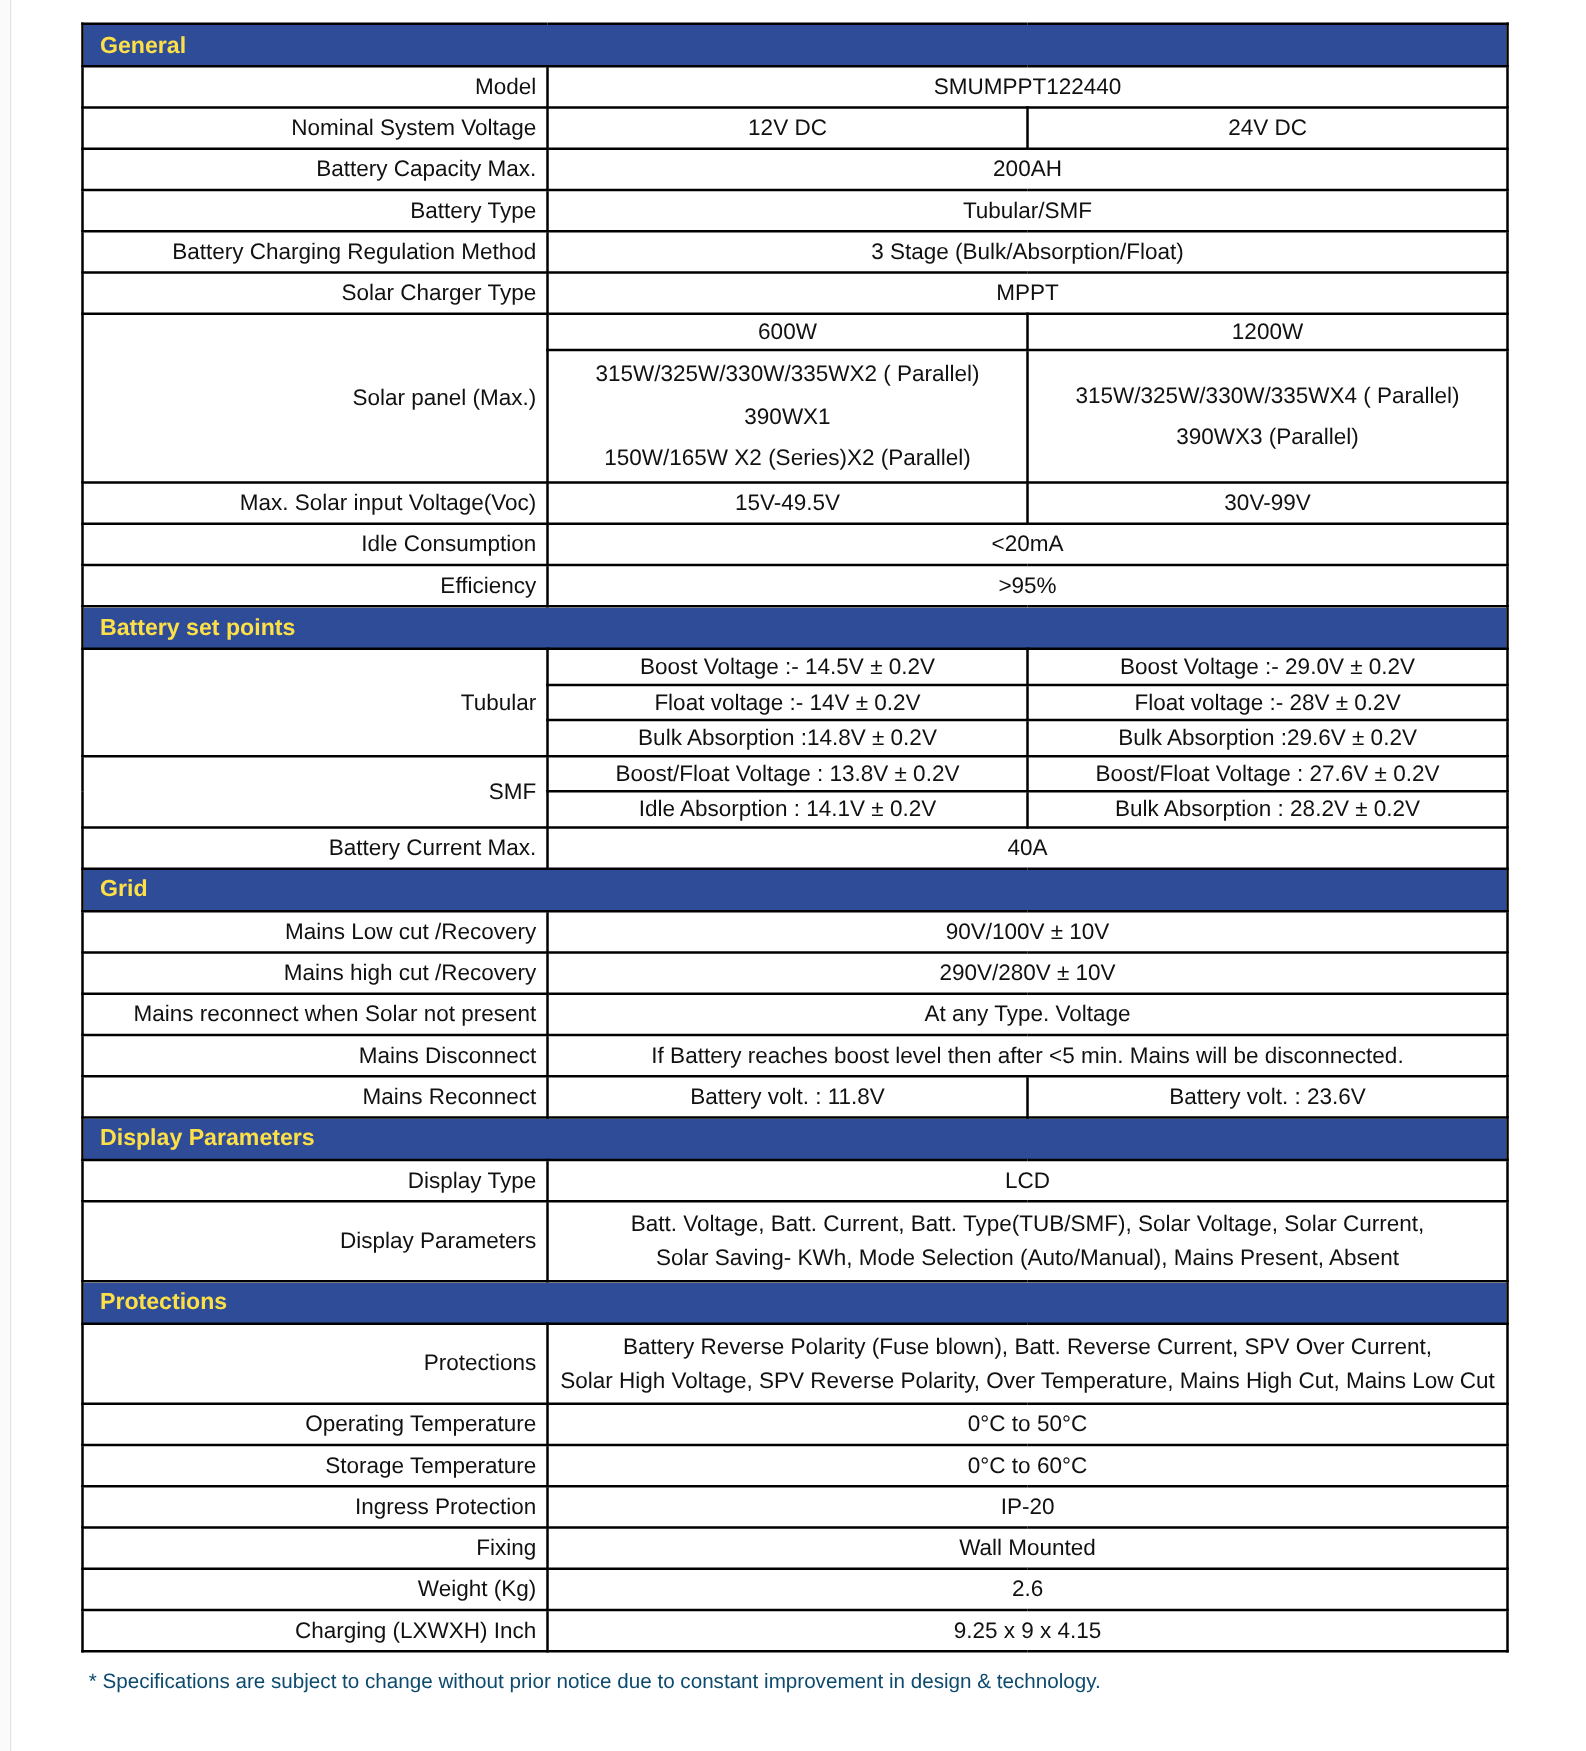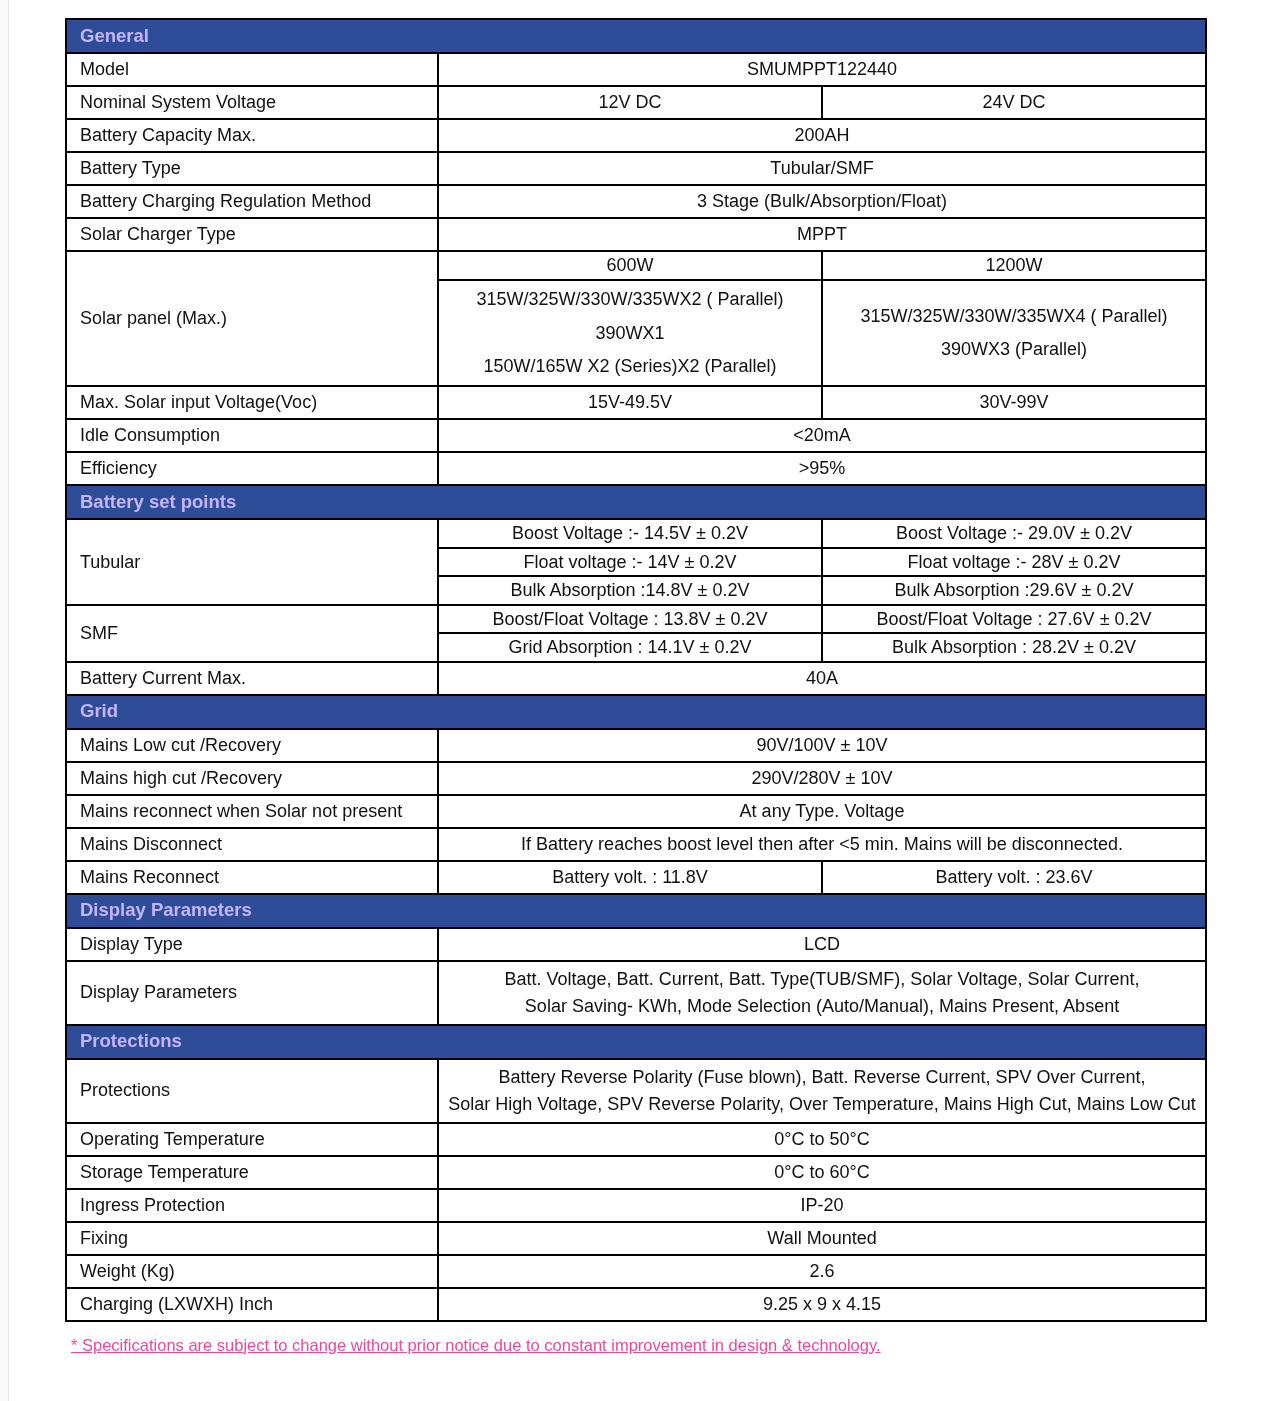--- a/index.html
+++ b/index.html
@@ -29,48 +29,47 @@
     table-layout: fixed;
   }
   table.spec td {
     border: 2px solid #000000;
     font-size: 18px;
     line-height: 1.25;
     vertical-align: middle;
     overflow: hidden;
   }
   td.lbl {
-    text-align: left;
+    text-align: right;
     padding: 2px 8px 2px 13px;
     height: 33px;
   }
   td.val {
     text-align: center;
     padding: 2px 6px;
     height: 22px;
   }
   tr.sec td {
     background: #2e4c97;
-    color: #c4b5fd;
+    color: #fde047;
     font-weight: bold;
     text-align: left;
     padding: 2px 8px 3px 13px;
     height: 34px;
     font-size: 18.5px;
   }
   tr.r-cfg td.val { height: 100px; }
   .cfg-line { padding: 5.5px 0; }
   tr.r-2line td.val { height: 64px; }
   .wrap-line { padding: 2.5px 0; }
   .footnote {
     margin-top: 14px;
     padding-left: 6px;
     font-size: 16.5px;
-    color: #ec4899;
-    text-decoration: underline;
+    color: #0c4a6e;
   }
 </style>
 </head>
 <body>
 
 <div class="page-edge"></div>
 
 <div class="spec-wrap">
   <table class="spec">
     <colgroup>
@@ -153,21 +152,21 @@
       <tr>
         <td class="val">Bulk Absorption :14.8V ± 0.2V</td>
         <td class="val">Bulk Absorption :29.6V ± 0.2V</td>
       </tr>
       <tr>
         <td class="lbl" rowspan="2">SMF</td>
         <td class="val">Boost/Float Voltage : 13.8V ± 0.2V</td>
         <td class="val">Boost/Float Voltage : 27.6V ± 0.2V</td>
       </tr>
       <tr>
-        <td class="val">Grid Absorption : 14.1V ± 0.2V</td>
+        <td class="val">Idle Absorption : 14.1V ± 0.2V</td>
         <td class="val">Bulk Absorption : 28.2V ± 0.2V</td>
       </tr>
       <tr>
         <td class="lbl">Battery Current Max.</td>
         <td class="val" colspan="2">40A</td>
       </tr>
 
       <tr class="sec">
         <td colspan="3">Grid</td>
       </tr>

